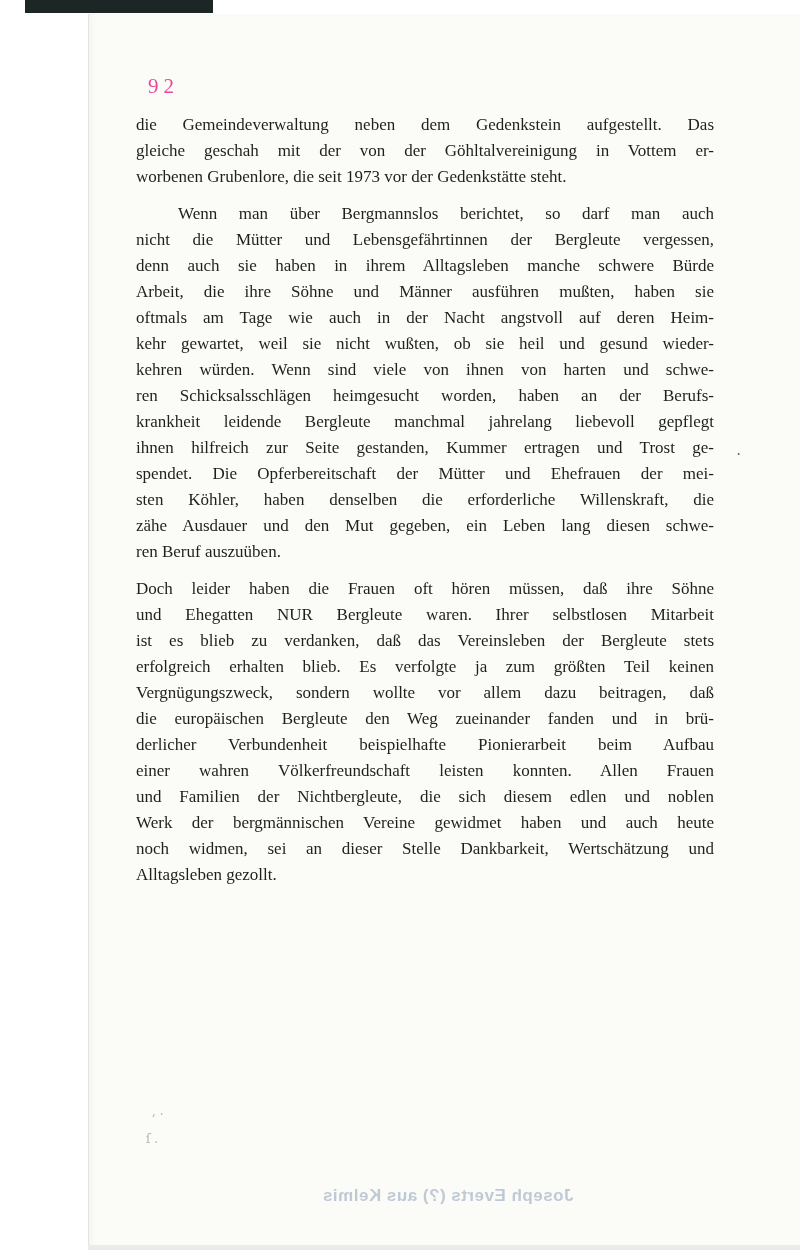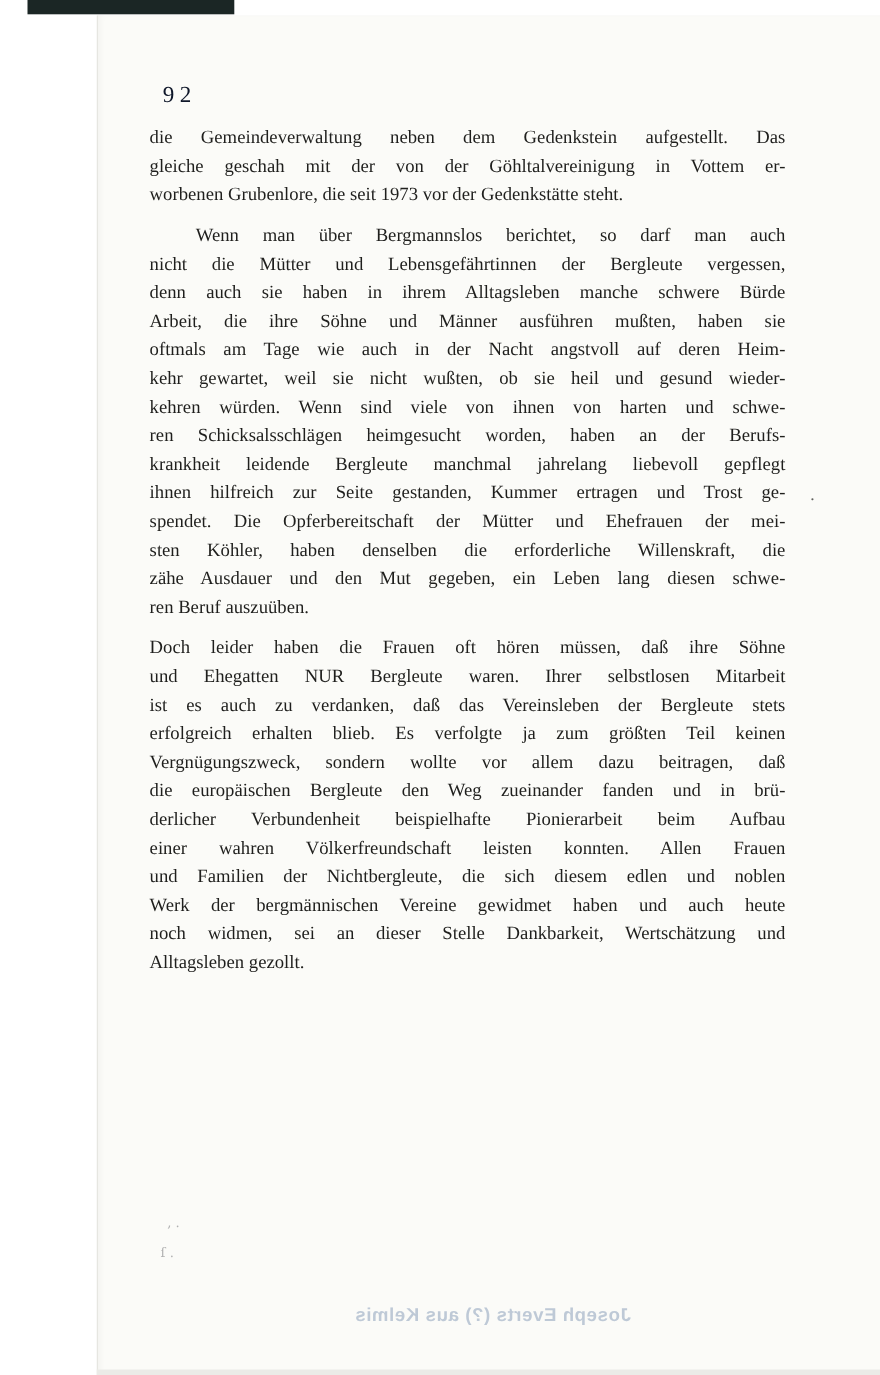--- a/index.html
+++ b/index.html
@@ -27,21 +27,21 @@
     left: 88px; bottom: 0; width: 712px; height: 5px;
     background: #ececе8;
     background: #ececе8;
     background-color: #ebebe7;
   }
   .page-number {
     position: absolute;
     left: 148px; top: 74px;
     font-size: 21px;
     letter-spacing: 5px;
-    color: #0f172a;
+    color: #ec4899;
   }
   .content {
     position: absolute;
     left: 136px; top: 112px;
     width: 578px;
     color: #1f1f1d;
     font-size: 17px;
     line-height: 26px;
   }
   .para { margin: 0 0 11px 0; }
@@ -110,21 +110,21 @@
       <div class="line">krankheit leidende Bergleute manchmal jahrelang liebevoll gepflegt</div>
       <div class="line">ihnen hilfreich zur Seite gestanden, Kummer ertragen und Trost ge-</div>
       <div class="line">spendet. Die Opferbereitschaft der Mütter und Ehefrauen der mei-</div>
       <div class="line">sten Köhler, haben denselben die erforderliche Willenskraft, die</div>
       <div class="line">zähe Ausdauer und den Mut gegeben, ein Leben lang diesen schwe-</div>
       <div class="line">ren Beruf auszuüben.</div>
     </div>
   <div class="para">
       <div class="line">Doch leider haben die Frauen oft hören müssen, daß ihre Söhne</div>
       <div class="line">und Ehegatten NUR Bergleute waren. Ihrer selbstlosen Mitarbeit</div>
-      <div class="line">ist es auch zu verdanken, daß das Vereinsleben der Bergleute stets</div>
+      <div class="line">ist es blieb zu verdanken, daß das Vereinsleben der Bergleute stets</div>
       <div class="line">erfolgreich erhalten blieb. Es verfolgte ja zum größten Teil keinen</div>
       <div class="line">Vergnügungszweck, sondern wollte vor allem dazu beitragen, daß</div>
       <div class="line">die europäischen Bergleute den Weg zueinander fanden und in brü-</div>
       <div class="line">derlicher Verbundenheit beispielhafte Pionierarbeit beim Aufbau</div>
       <div class="line">einer wahren Völkerfreundschaft leisten konnten. Allen Frauen</div>
       <div class="line">und Familien der Nichtbergleute, die sich diesem edlen und noblen</div>
       <div class="line">Werk der bergmännischen Vereine gewidmet haben und auch heute</div>
       <div class="line">noch widmen, sei an dieser Stelle Dankbarkeit, Wertschätzung und</div>
       <div class="line">Alltagsleben gezollt.</div>
     </div>

